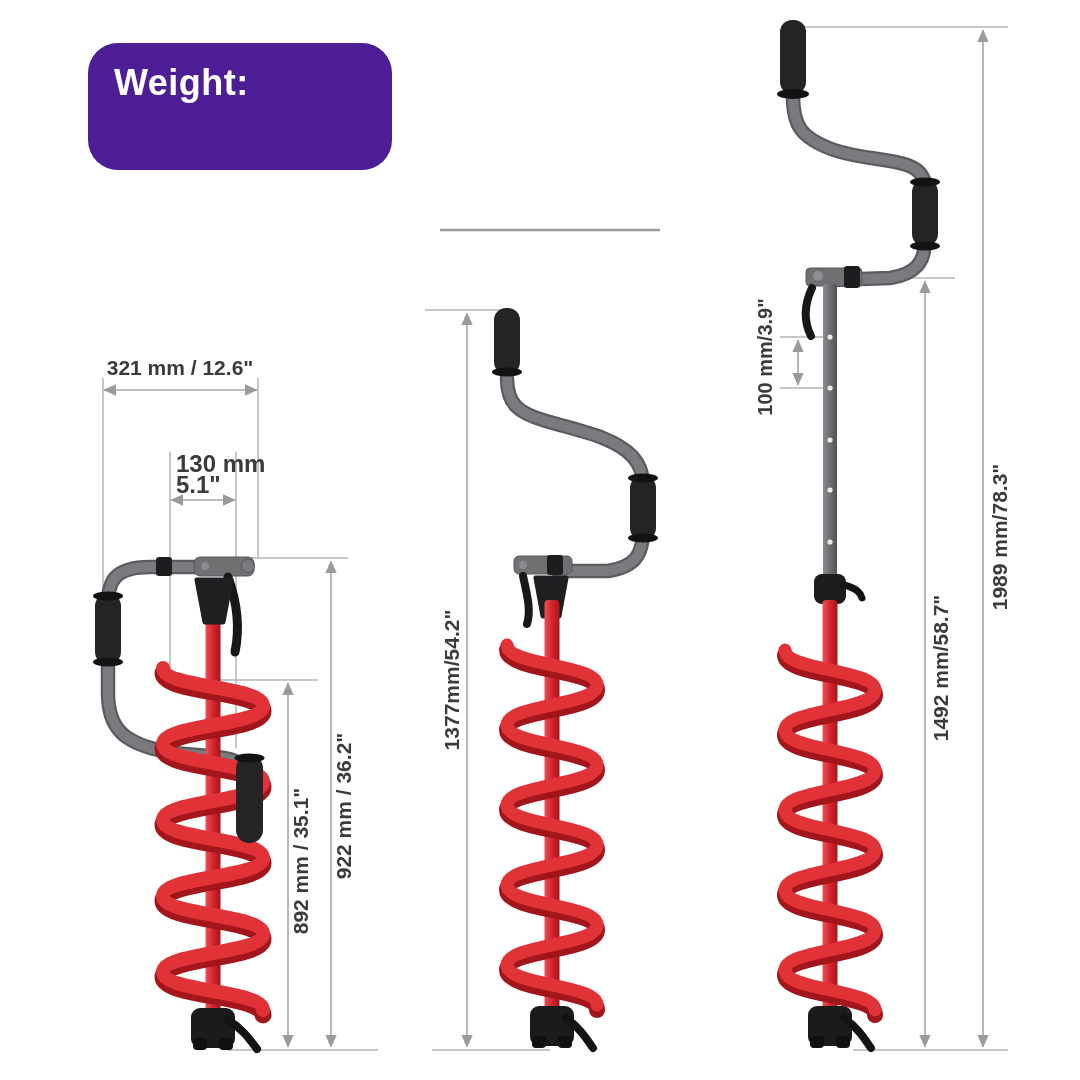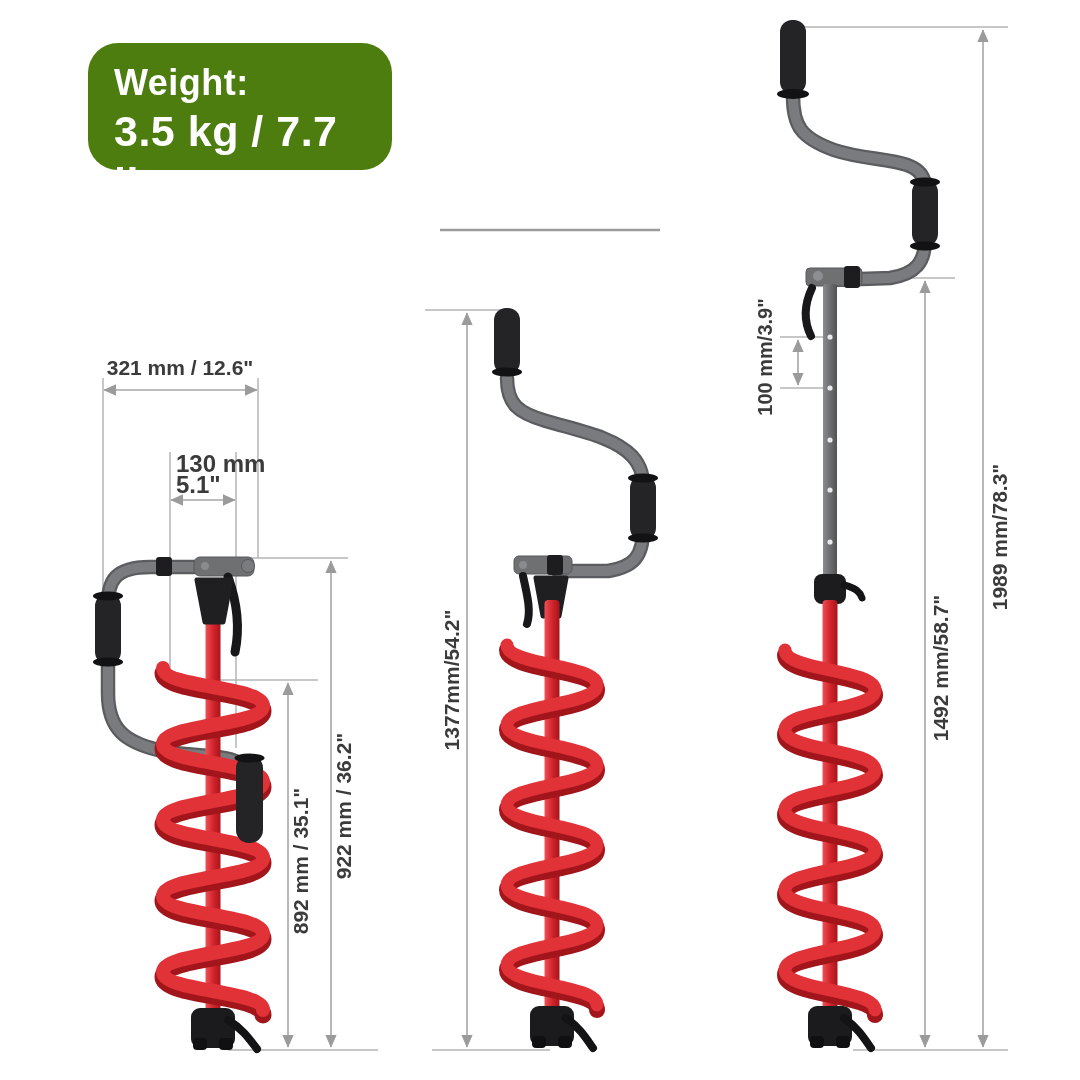--- a/index.html
+++ b/index.html
@@ -5,21 +5,21 @@
   html,body{margin:0;padding:0;background:#ffffff;}
   .canvas{
     position:relative;
     width:1080px;height:1080px;
     background:#ffffff;
     font-family:"Liberation Sans", sans-serif;
     overflow:hidden;
   }
   .badge{
     position:absolute;left:88px;top:43px;width:304px;height:127px;
-    background:#4d7c0f;border-radius:30px;
+    background:#4c1d95;border-radius:30px;
     color:#ffffff;box-sizing:border-box;
     padding:18px 26px 0 26px;
   }
   .badge .t1{font-size:36px;font-weight:600;letter-spacing:.5px;line-height:44px;}
   .badge .t2{font-size:43px;font-weight:800;letter-spacing:.5px;line-height:52px;}
   .dim{
     position:absolute;color:#3b3b3b;font-weight:600;font-size:21px;
     white-space:nowrap;
   }
   .dim.center{text-align:center;}
@@ -178,21 +178,20 @@
         <rect x="808" y="1006" width="44" height="40" rx="9" fill="#1b1b1d"></rect>
         <rect x="810" y="1036" width="14" height="12" rx="4" fill="#101012"></rect>
         <rect x="836" y="1036" width="14" height="12" rx="4" fill="#101012"></rect>
         <path d="M844,1018 C858,1028 864,1038 871,1048" stroke="#131315" stroke-width="8" fill="none" stroke-linecap="round"></path>
       </g>
     </g>
   </svg>
 
   <div class="badge">
     <div class="t1">Weight:</div>
-    <div class="t2">3.5 kg / 7.7 lb</div>
   </div>
 
   <div class="dim center" style="left:88px;top:356px;width:184px;">321 mm / 12.6"</div>
 
   <div class="dim small" style="left:176px;top:450px;">130 mm</div>
   <div class="dim small" style="left:176px;top:471px;">5.1"</div>
 
   <div class="vlabel" style="left:191px;top:849px;">892 mm / 35.1"</div>
   <div class="vlabel" style="left:234px;top:794px;">922 mm / 36.2"</div>
 

